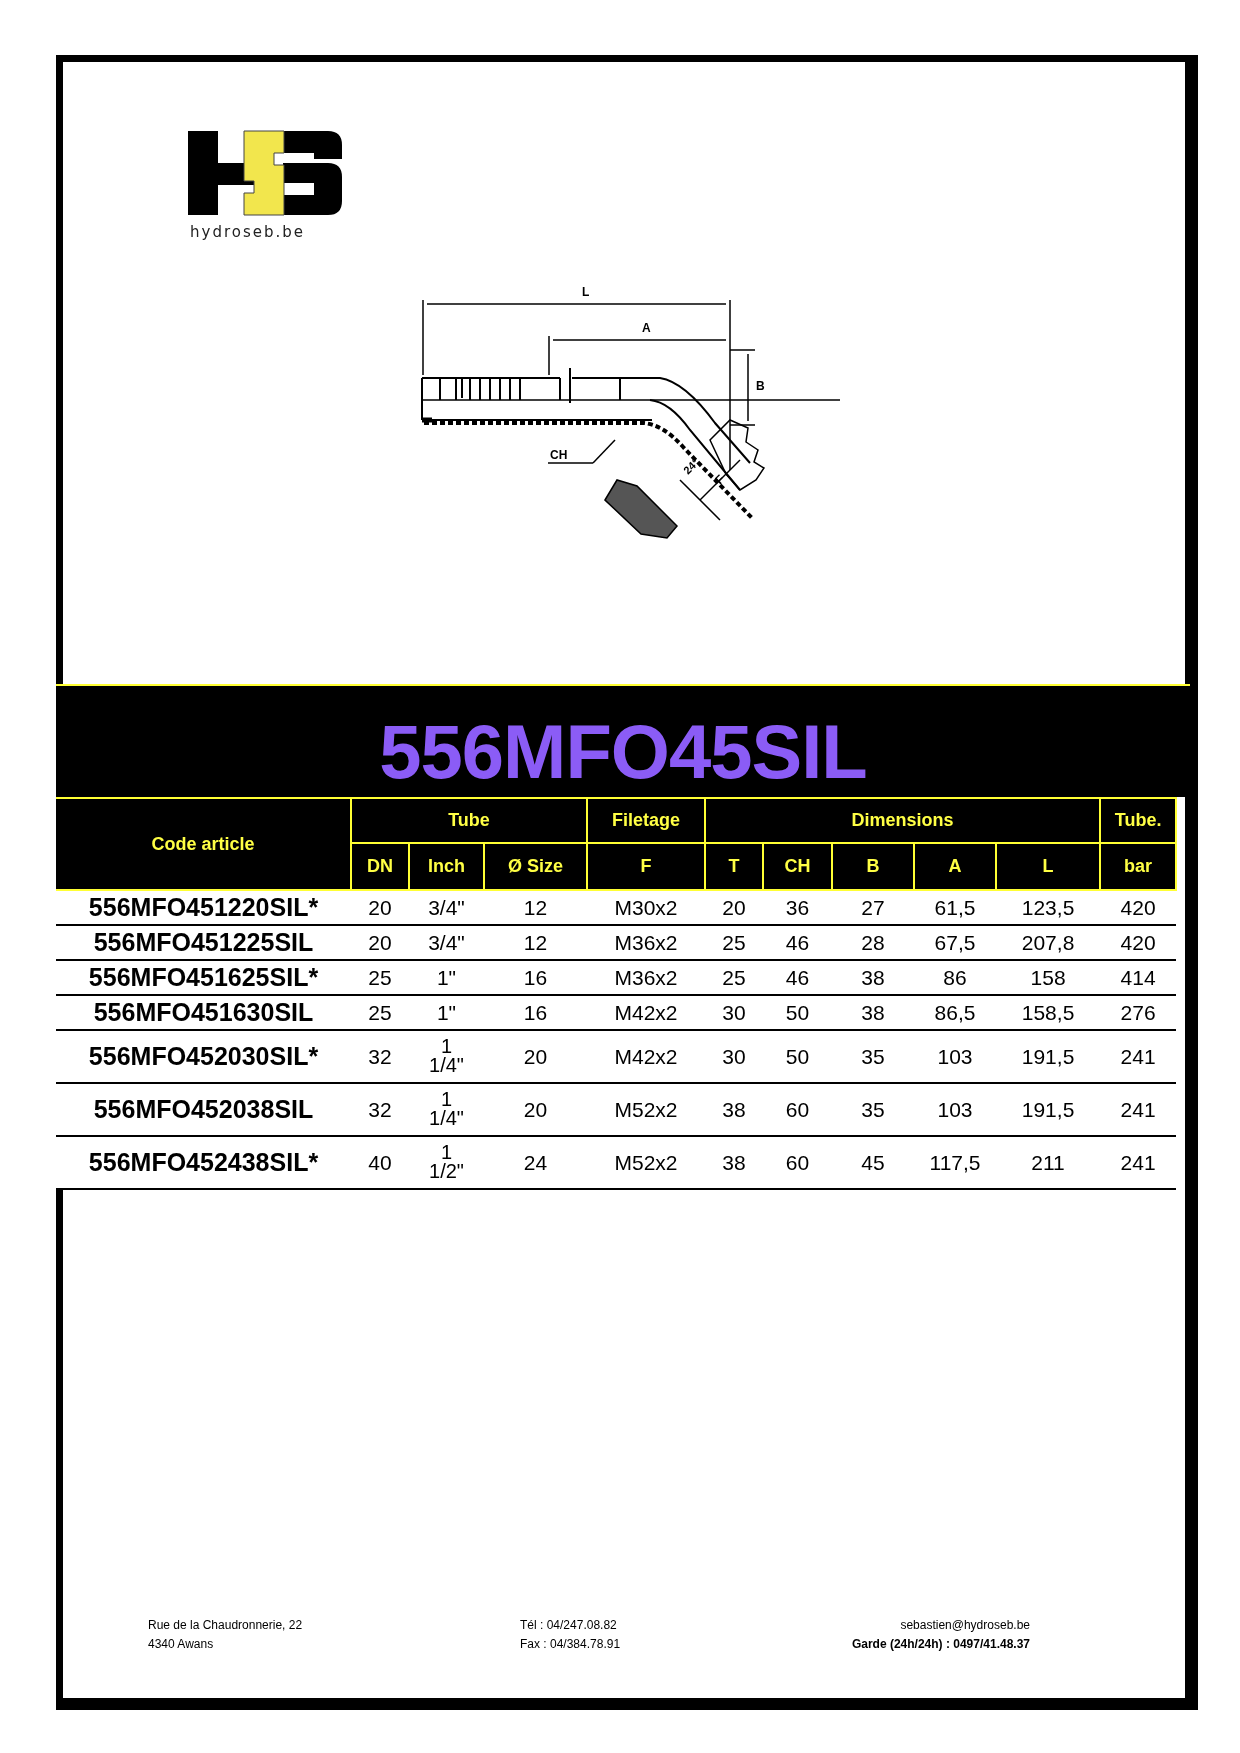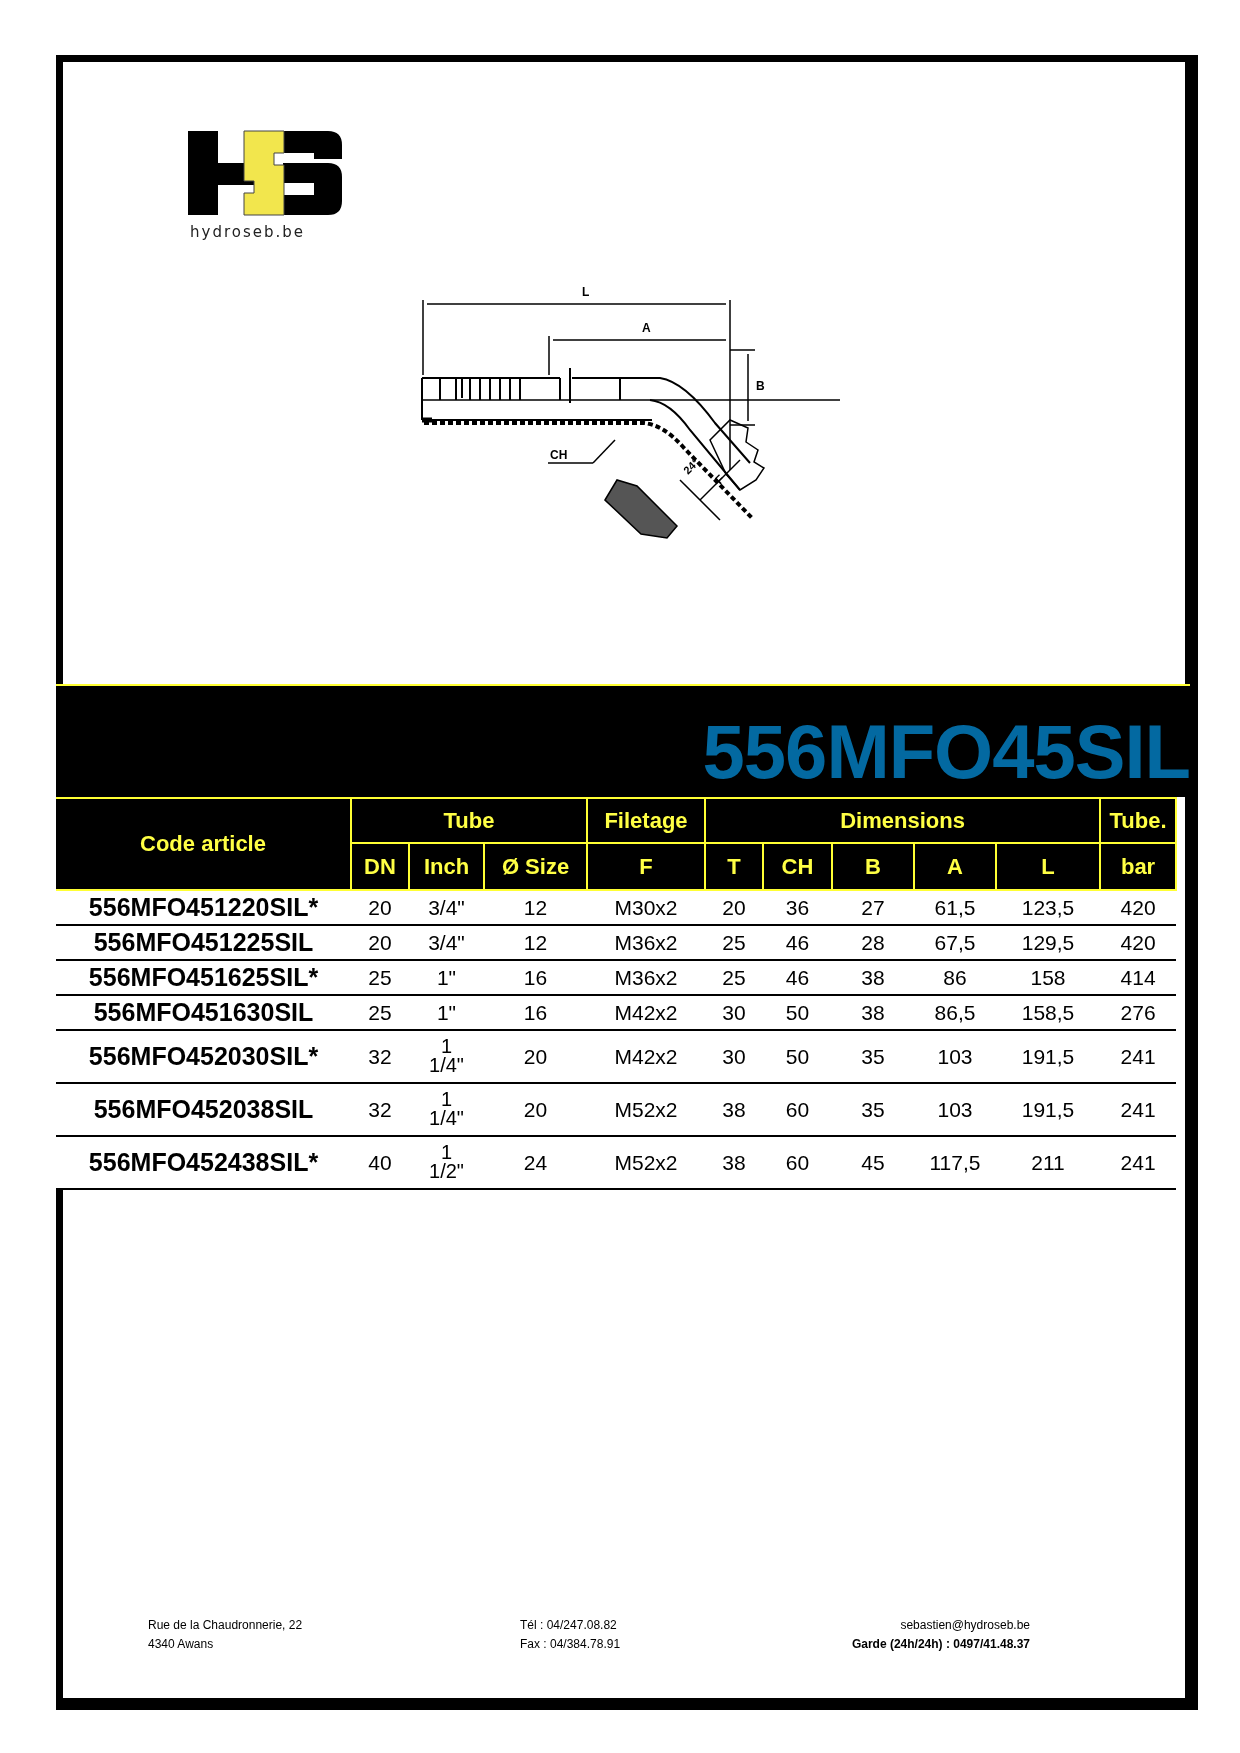--- a/index.html
+++ b/index.html
@@ -5,25 +5,25 @@
   html, body { margin:0; padding:0; background:#ffffff; }
   body { width:1240px; height:1753px; position:relative; overflow:hidden;
          font-family:"Liberation Sans", sans-serif; color:#000; }
   .frame { position:absolute; left:56px; top:55px; width:1122px; height:1636px;
            border-left:7px solid #000; border-top:7px solid #000;
            border-right:13px solid #000; border-bottom:12px solid #000; box-sizing:content-box; }
   .logo { position:absolute; left:188px; top:127px; width:175px; height:130px; }
   .drawing { position:absolute; left:410px; top:280px; width:430px; height:280px; }
   .band { position:absolute; left:56px; top:684px; width:1134px; height:113px; background:#000;
           border-top:2px solid #ffff33; box-sizing:border-box; }
-  .band-title { position:absolute; left:0; right:0; top:22px; text-align:right;
-                font-weight:bold; font-size:76px; color:#0369a1; letter-spacing:-1px; }
+  .band-title { position:absolute; left:0; right:0; top:22px; text-align:center;
+                font-weight:bold; font-size:76px; color:#8b5cf6; letter-spacing:-1px; }
   table.spec { position:absolute; left:56px; top:797px; border-collapse:collapse;
                table-layout:fixed; width:1120px; }
-  table.spec th { background:#000; color:#ffff44; font-weight:bold; font-size:22px;
+  table.spec th { background:#000; color:#ffff44; font-weight:bold; font-size:18px;
                   border:2px solid #ffff33; padding:0; text-align:center; }
   table.spec th.corner { border-left:none; border-top-color:#ffff33; }
   table.spec tr.h1 th { height:43px; }
   table.spec tr.h2 th { height:45px; }
   table.spec td { font-size:21px; text-align:center; padding:0; border-bottom:2px solid #000;
                   background:#fff; }
   table.spec td.code { font-weight:bold; font-size:25px; text-align:center; white-space:nowrap; }
   table.spec tr.r1 td { height:33px; }
   table.spec tr.r2 td { height:51px; }
   td .frac { display:inline-block; line-height:19px; font-size:20px; }
@@ -153,21 +153,21 @@
     <tr class="r1">
       <td class="code">556MFO451225SIL</td>
       <td>20</td>
       <td>3/4"</td>
       <td>12</td>
       <td>M36x2</td>
       <td>25</td>
       <td>46</td>
       <td>28</td>
       <td>67,5</td>
-      <td>129,5</td>
+      <td>207,8</td>
       <td>420</td>
     </tr>
     <tr class="r1">
       <td class="code">556MFO451625SIL*</td>
       <td>25</td>
       <td>1"</td>
       <td>16</td>
       <td>M36x2</td>
       <td>25</td>
       <td>46</td>

